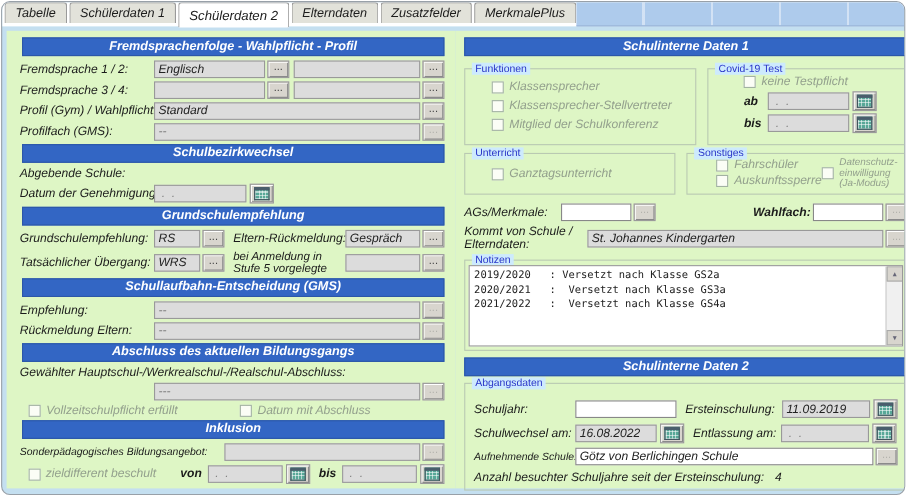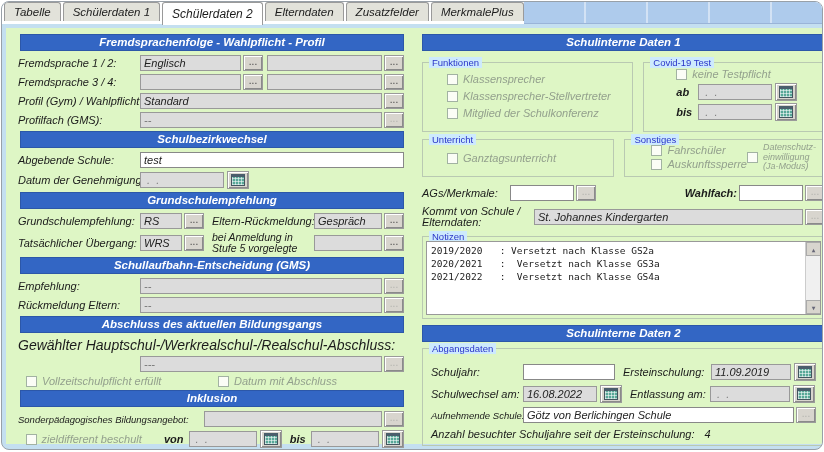--- a/index.html
+++ b/index.html
@@ -146,21 +146,20 @@
       <div class="row">
         <div class="lbl" style="width:122px">Profilfach (GMS):</div>
         <div class="fld dim grow">--</div>
         <div class="dots dim">...</div>
       </div>
 
       <div class="hdr">Schulbezirkwechsel</div>
 
       <div class="row">
         <div class="lbl" style="width:122px">Abgebende Schule:</div>
-        <div class="fld white grow">test</div>
       </div>
 
       <div class="row">
         <div class="lbl" style="width:122px">Datum der Genehmigung:</div>
         <div class="fld dim" style="width:84px"> .  .</div>
         <div class="calbtn">
             <span class="calicon"></span>
           </div>
       </div>
 
@@ -196,21 +195,21 @@
 
       <div class="row">
         <div class="lbl" style="width:122px">Rückmeldung Eltern:</div>
         <div class="fld dim grow">--</div>
         <div class="dots dim">...</div>
       </div>
 
       <div class="hdr">Abschluss des aktuellen Bildungsgangs</div>
 
       <div class="row" style="margin-bottom:1px">
-        <div class="lbl" style="font-size:14px">Gewählter Hauptschul-/Werkrealschul-/Realschul-Abschluss:</div>
+        <div class="lbl" style="font-size:11px">Gewählter Hauptschul-/Werkrealschul-/Realschul-Abschluss:</div>
       </div>
       <div class="row">
         <div style="width:122px"></div>
         <div class="fld dim grow">---</div>
         <div class="dots dim">...</div>
       </div>
 
       <div class="row">
         <div style="width:8px"></div>
         <span class="cb"></span>

